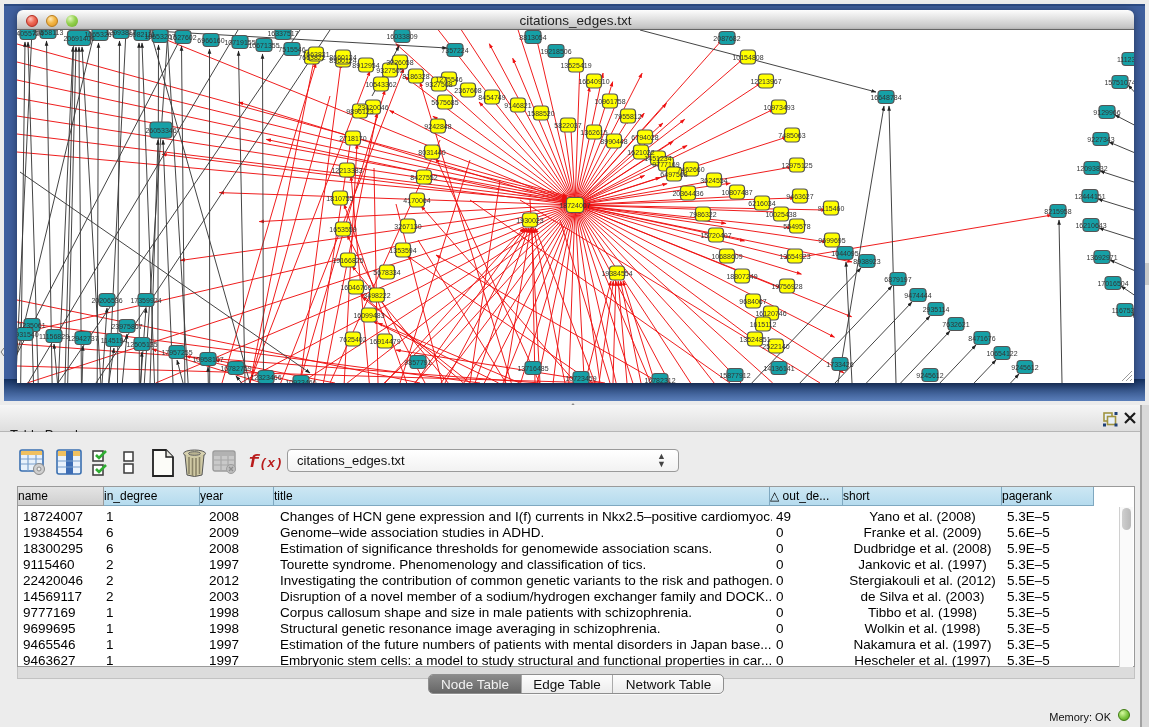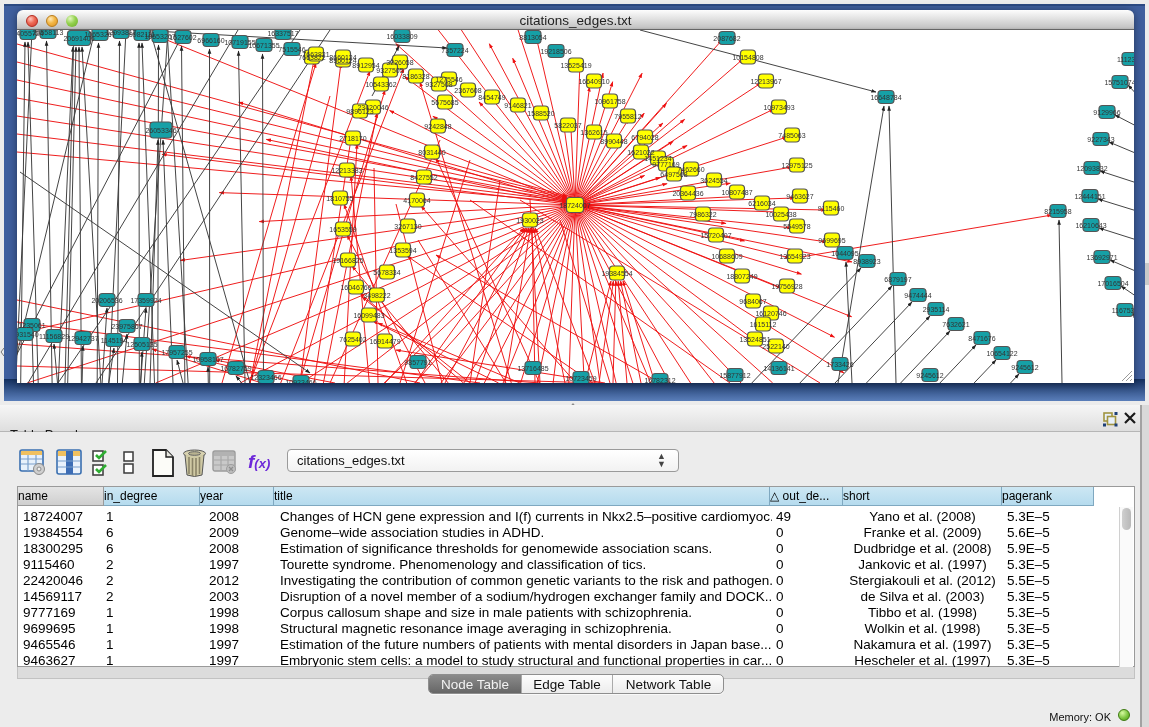--- a/index.html
+++ b/index.html
@@ -616,21 +616,21 @@
           <path d="M7,8 v17 M10.5,9 v18 M14,9 v18 M17.5,8 v17" stroke="#8a8468" stroke-width="1.6"></path>
           <ellipse cx="12.5" cy="4.5" rx="6" ry="1.8" fill="#b8b290" stroke="#666"></ellipse>
         </svg>
   <svg class="ticon" style="left:212px" width="26" height="27">
           <rect x="1" y="2" width="22" height="20" rx="2" fill="#c9c9c9" stroke="#9a9a9a" stroke-width="1.4"></rect>
           <rect x="2" y="3" width="20" height="4" fill="#b2b2b2"></rect>
           <path d="M2,11 h20 M2,16 h20 M9,7 v15 M16,7 v15" stroke="#a8a8a8" stroke-width="1.2"></path>
           <circle cx="19" cy="20" r="4.5" fill="#bdbdbd" stroke="#9e9e9e"></circle>
           <path d="M17,18 l4,4 m0,-4 l-4,4" stroke="#8e8e8e" stroke-width="1.3"></path>
         </svg>
-  <div class="ticon" style="left:248px;top:19px;font-family:Liberation Sans, sans-serif;font-style:italic;font-weight:bold;font-size:19px;color:#6d28d9">f<span style="font-size:13px">(x)</span></div>
+  <div class="ticon" style="left:248px;top:19px;font-family:Liberation Mono, monospace;font-style:italic;font-weight:bold;font-size:19px;color:#b91c1c">f<span style="font-size:13px">(x)</span></div>
   <div id="combo">citations_edges.txt<div class="sp">▲<br>▼</div></div>
  </div>
  <div id="tbl">
   <div class="hc g" style="left:0;width:86px">name</div>
   <div class="hc" style="left:86px;width:96px">in_degree</div>
   <div class="hc" style="left:182px;width:74px">year</div>
   <div class="hc" style="left:256px;width:496px">title</div>
   <div class="hc" style="left:752px;width:73px">△ out_de...</div>
   <div class="hc" style="left:825px;width:159px">short</div>
   <div class="hc" style="left:984px;width:92px">pagerank</div>
@@ -694,21 +694,21 @@
           <span class="c2">1998</span>
           <span class="c3">Corpus callosum shape and size in male patients with schizophrenia.</span>
           <span class="c4">0</span>
           <span class="c5">Tibbo et al. (1998)</span>
           <span class="c6">5.3E–5</span>
         </div>
   <div class="row" style="top:133px">
           <span class="c0">9699695</span>
           <span class="c1">1</span>
           <span class="c2">1998</span>
-          <span class="c3">Structural magnetic resonance image averaging in schizophrenia.</span>
+          <span class="c3">Structural genetic resonance image averaging in schizophrenia.</span>
           <span class="c4">0</span>
           <span class="c5">Wolkin et al. (1998)</span>
           <span class="c6">5.3E–5</span>
         </div>
   <div class="row" style="top:149px">
           <span class="c0">9465546</span>
           <span class="c1">1</span>
           <span class="c2">1997</span>
           <span class="c3">Estimation of the future numbers of patients with mental disorders in Japan base...</span>
           <span class="c4">0</span>

